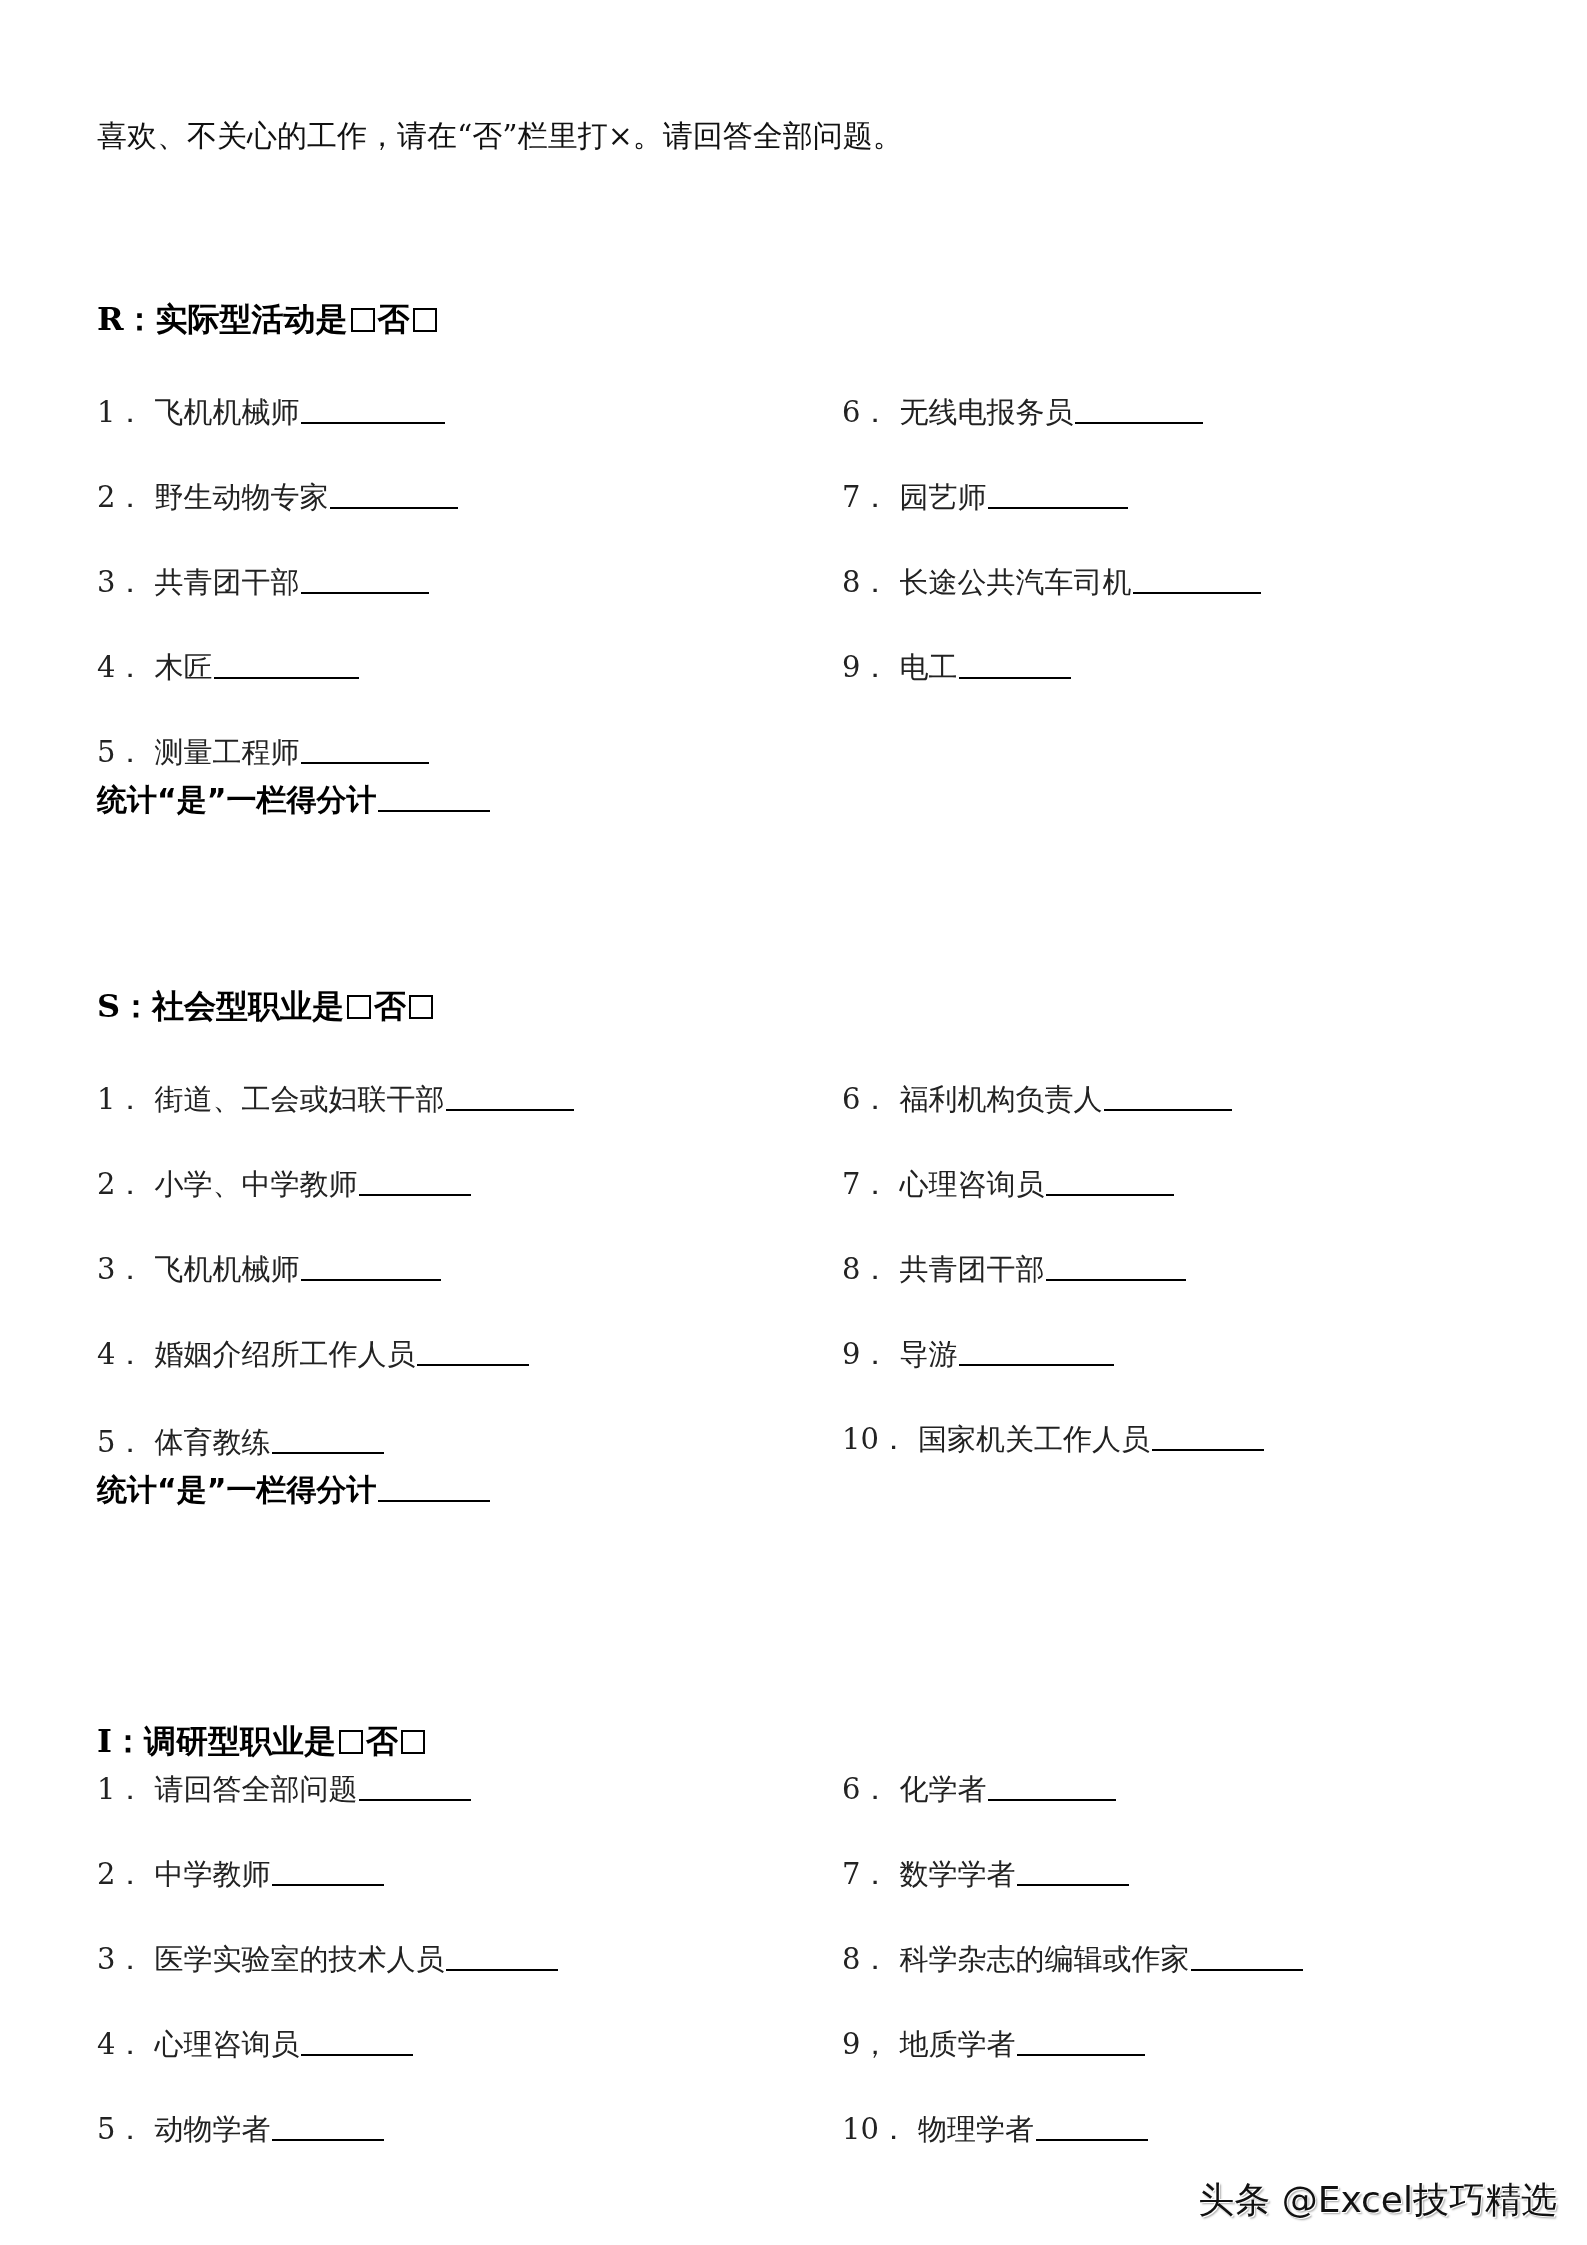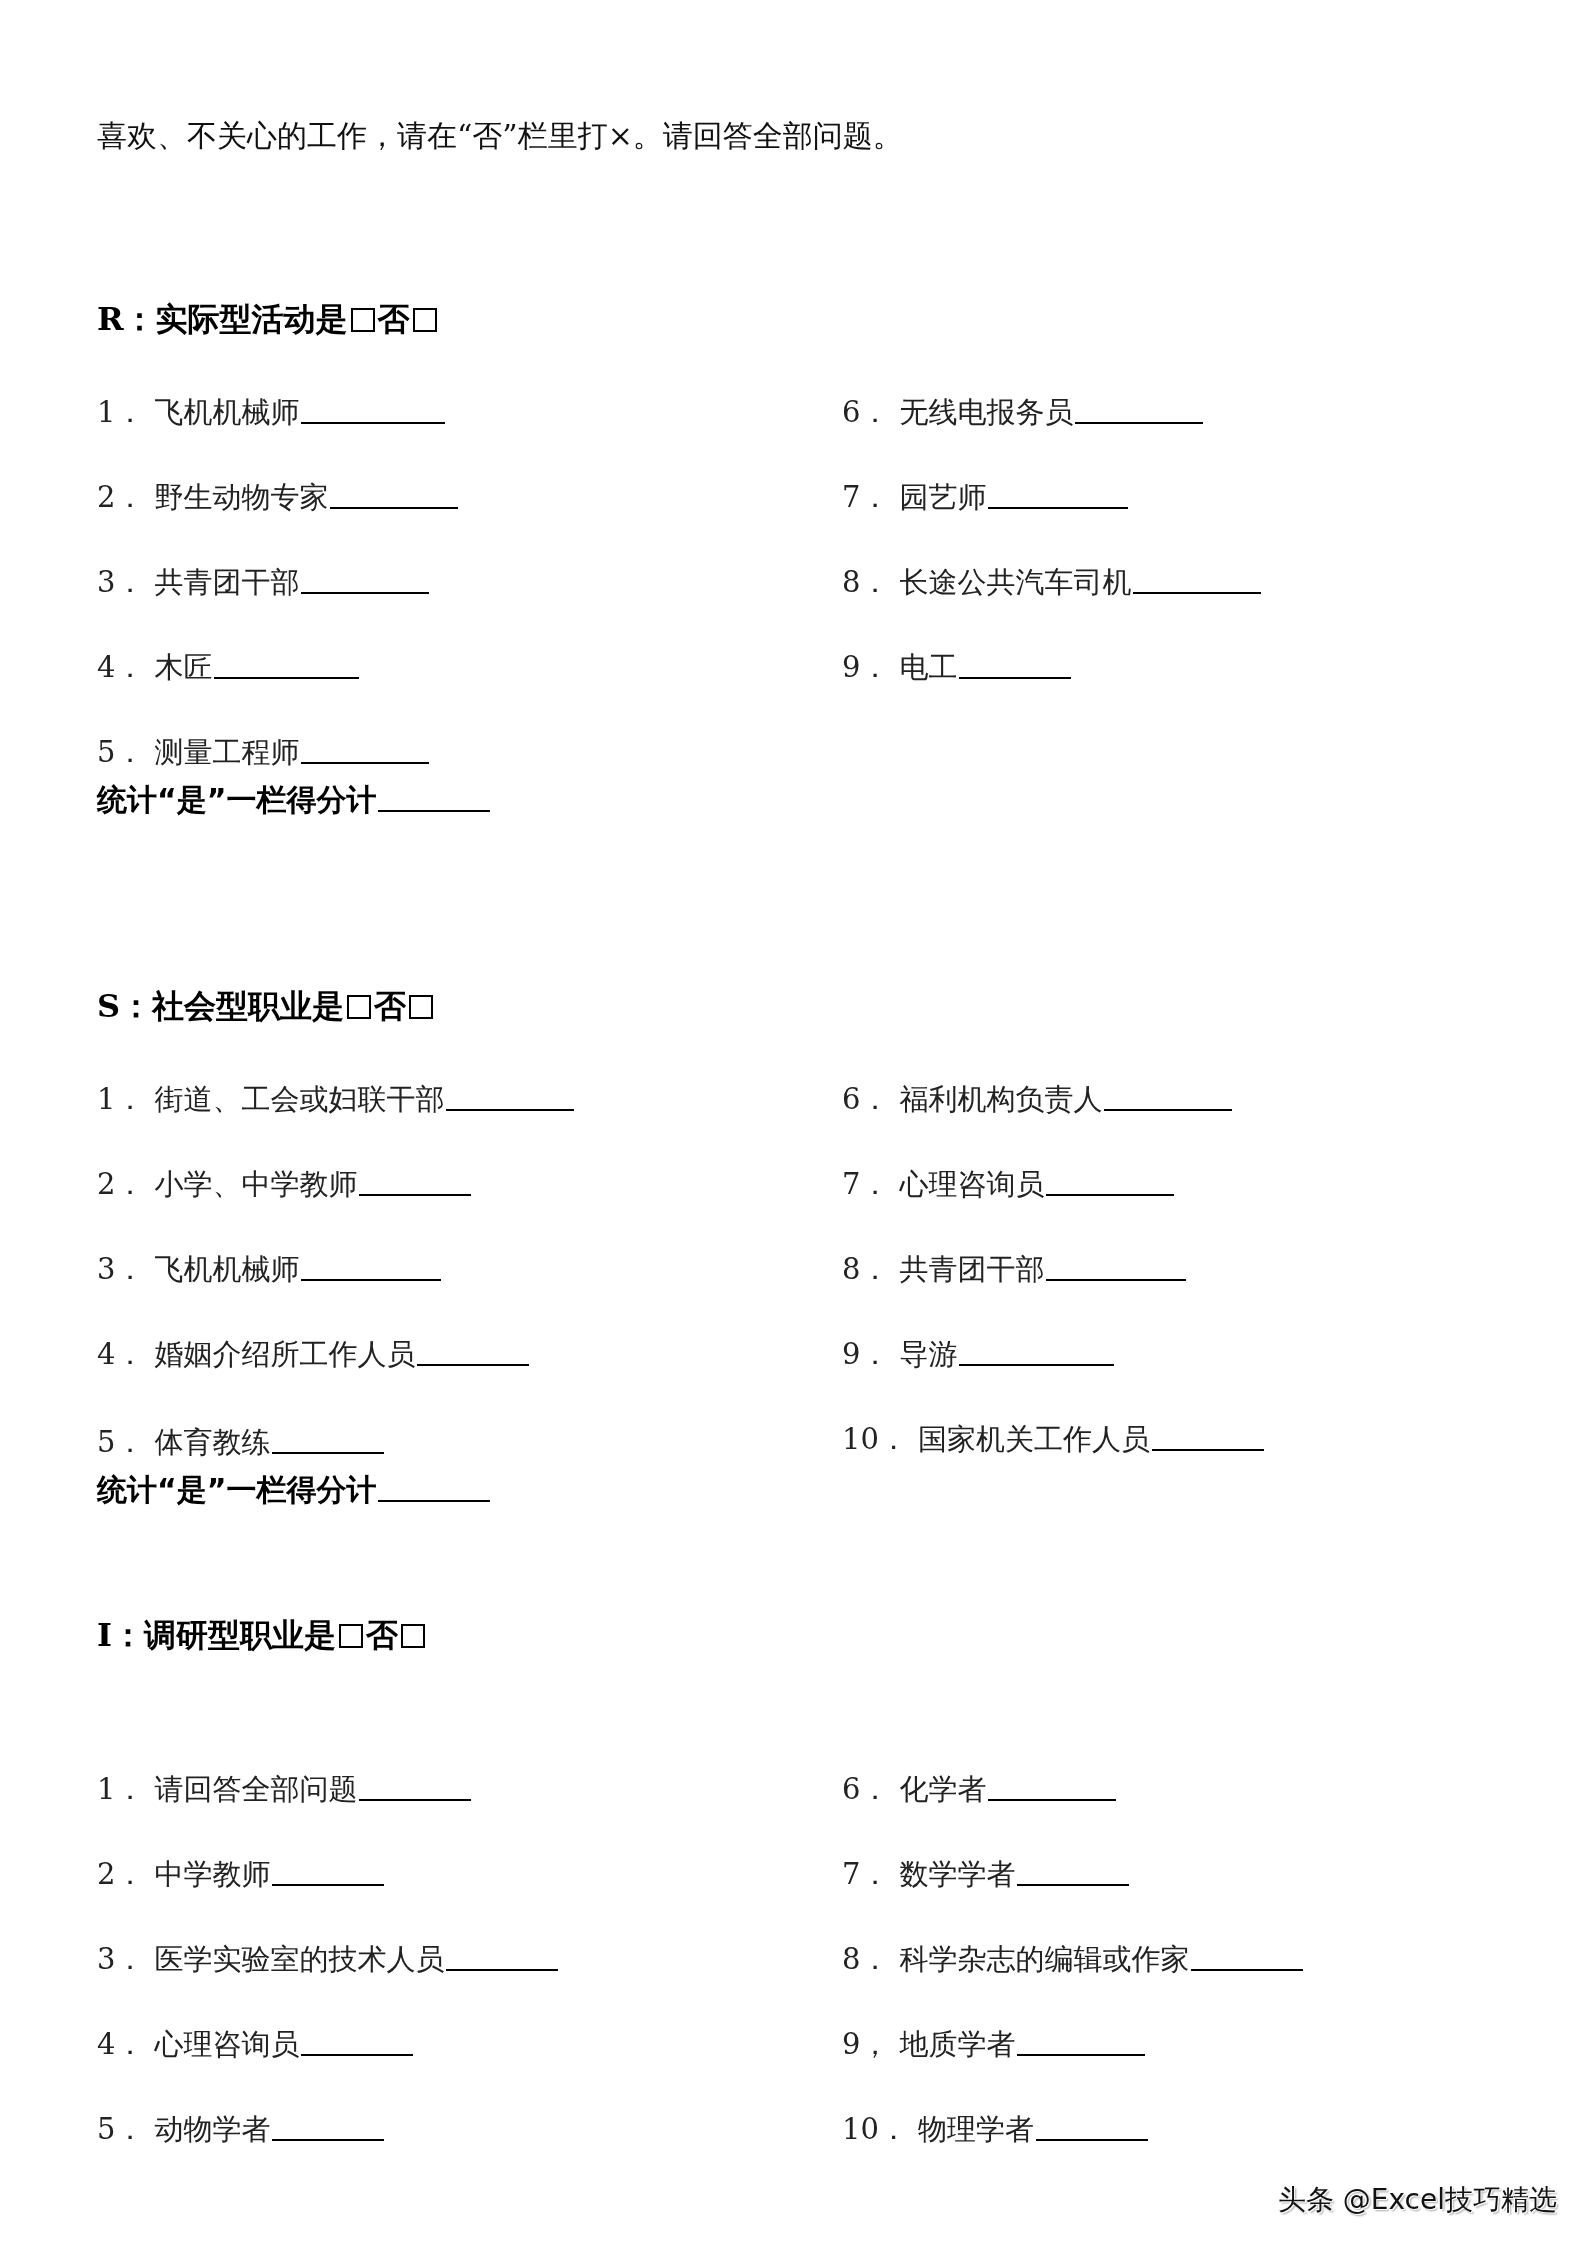--- a/index.html
+++ b/index.html
@@ -9,21 +9,21 @@
   .intro { left: 97px; top: 108px; font-size: 30px; line-height: 36px; }
   .heading { left: 97px; font-size: 32px; line-height: 38px; font-weight: bold; color: #000; }
   .item { font-size: 29px; line-height: 36px; color: #222; display: flex; align-items: flex-end; }
   .item .num { margin-right: 10px; }
   .blank { display: inline-block; border-bottom: 2px solid #000; height: 2px; margin-left: 2px; margin-bottom: 6px; }
   .tally { left: 97px; font-size: 30px; line-height: 36px; font-weight: bold; color: #000;
            font-family: "DejaVu Sans", "Liberation Sans", sans-serif; display: flex; align-items: flex-end; }
   .col-left { left: 97px; }
   .col-right { left: 842px; }
   .box { display: inline-block; width: 24px; height: 24px; border: 2px solid #000; vertical-align: -2px; margin: 0 3px; box-sizing: border-box; }
-  .watermark { right: 30px; top: 2168px; font-size: 28px; line-height: 44px; color: #111;
+  .watermark { right: 30px; top: 2168px; font-size: 36px; line-height: 44px; color: #111;
                font-family: "DejaVu Sans", "Liberation Sans", sans-serif;
                text-shadow: 1px 1px 0 #fff, -1px -1px 0 #fff, 2px 2px 2px rgba(0,0,0,0.35); }
 </style>
 </head>
 <body>
 
 <div class="abs intro">喜欢、不关心的工作，请在“否”栏里打×。请回答全部问题。</div>
 
 <div class="abs heading" style="top:290px;">
   <span>R：实际型活动是</span><span class="box"></span><span>否</span><span class="box"></span>
@@ -135,21 +135,21 @@
     <span class="num">10．</span>
     <span>国家机关工作人员</span>
     <span class="blank" style="width:112px"></span>
   </div>
 
 <div class="abs tally" style="top:1462px;">
     <span>统计“是”一栏得分计</span>
     <span class="blank" style="width:112px"></span>
   </div>
 
-<div class="abs heading" style="top:1606px;">
+<div class="abs heading" style="top:1712px;">
   <span>I：调研型职业是</span><span class="box"></span><span>否</span><span class="box"></span>
 </div>
 
 <div class="abs item col-left" style="top:1761px;">
     <span class="num">1．</span>
     <span>请回答全部问题</span>
     <span class="blank" style="width:112px"></span>
   </div>
 <div class="abs item col-left" style="top:1846px;">
     <span class="num">2．</span>

